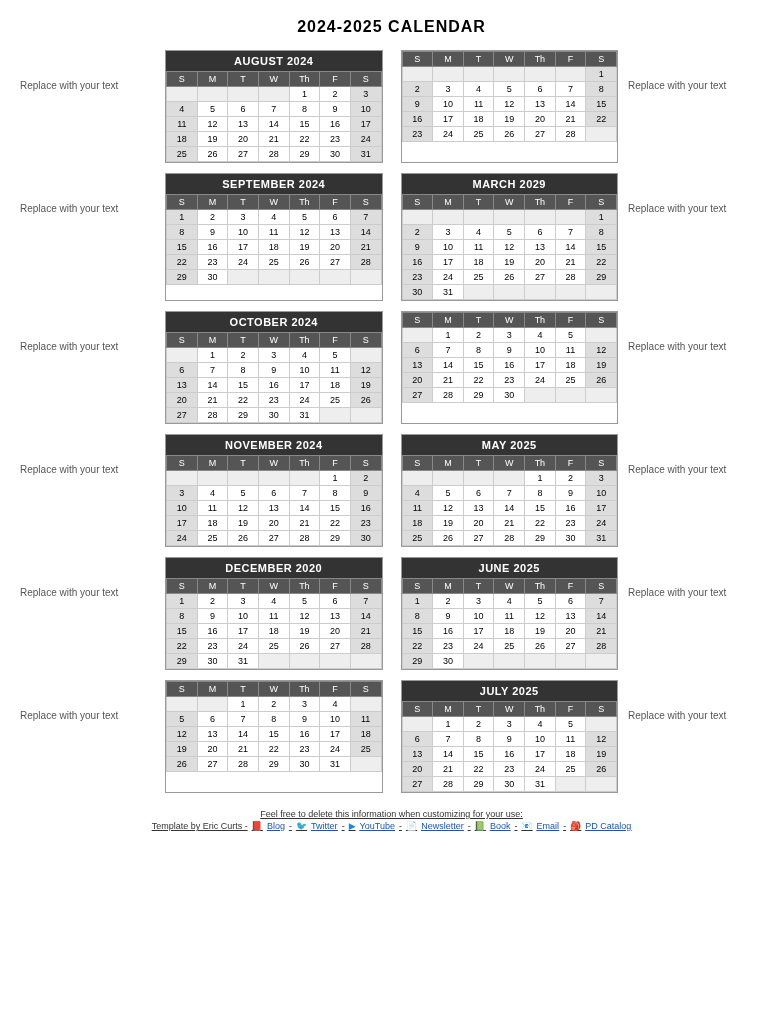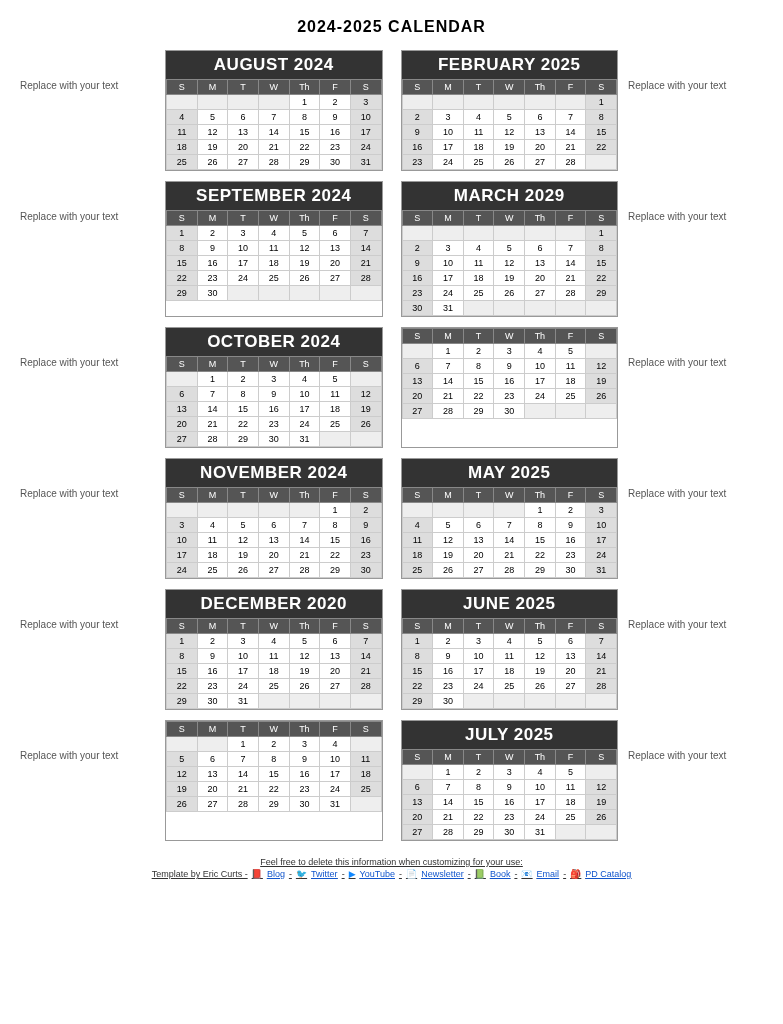--- a/index.html
+++ b/index.html
@@ -50,21 +50,21 @@
     }
     .calendar {
       flex: 1;
       border: 1px solid #999;
     }
     .cal-header {
       background: #333;
       color: #fff;
       text-align: center;
       font-weight: bold;
-      font-size: 17px;
+      font-size: 11px;
       padding: 4px 4px;
       letter-spacing: 0.5px;
     }
     .cal-grid {
       width: 100%;
       border-collapse: collapse;
     }
     .cal-grid th {
       background: #555;
       color: #fff;
@@ -181,21 +181,20 @@
                   <td>27</td>
                   <td>28</td>
                   <td>29</td>
                   <td>30</td>
                   <td class="saturday">31</td>
                 </tr>
               </tbody>
             </table>
           </div>
           <div class="calendar">
-            <div class="cal-header">FEBRUARY 2025</div>
             <table class="cal-grid">
               <thead>
                 <tr>
                   <th>S</th>
                   <th>M</th>
                   <th>T</th>
                   <th>W</th>
                   <th>Th</th>
                   <th>F</th>
                   <th>S</th>

